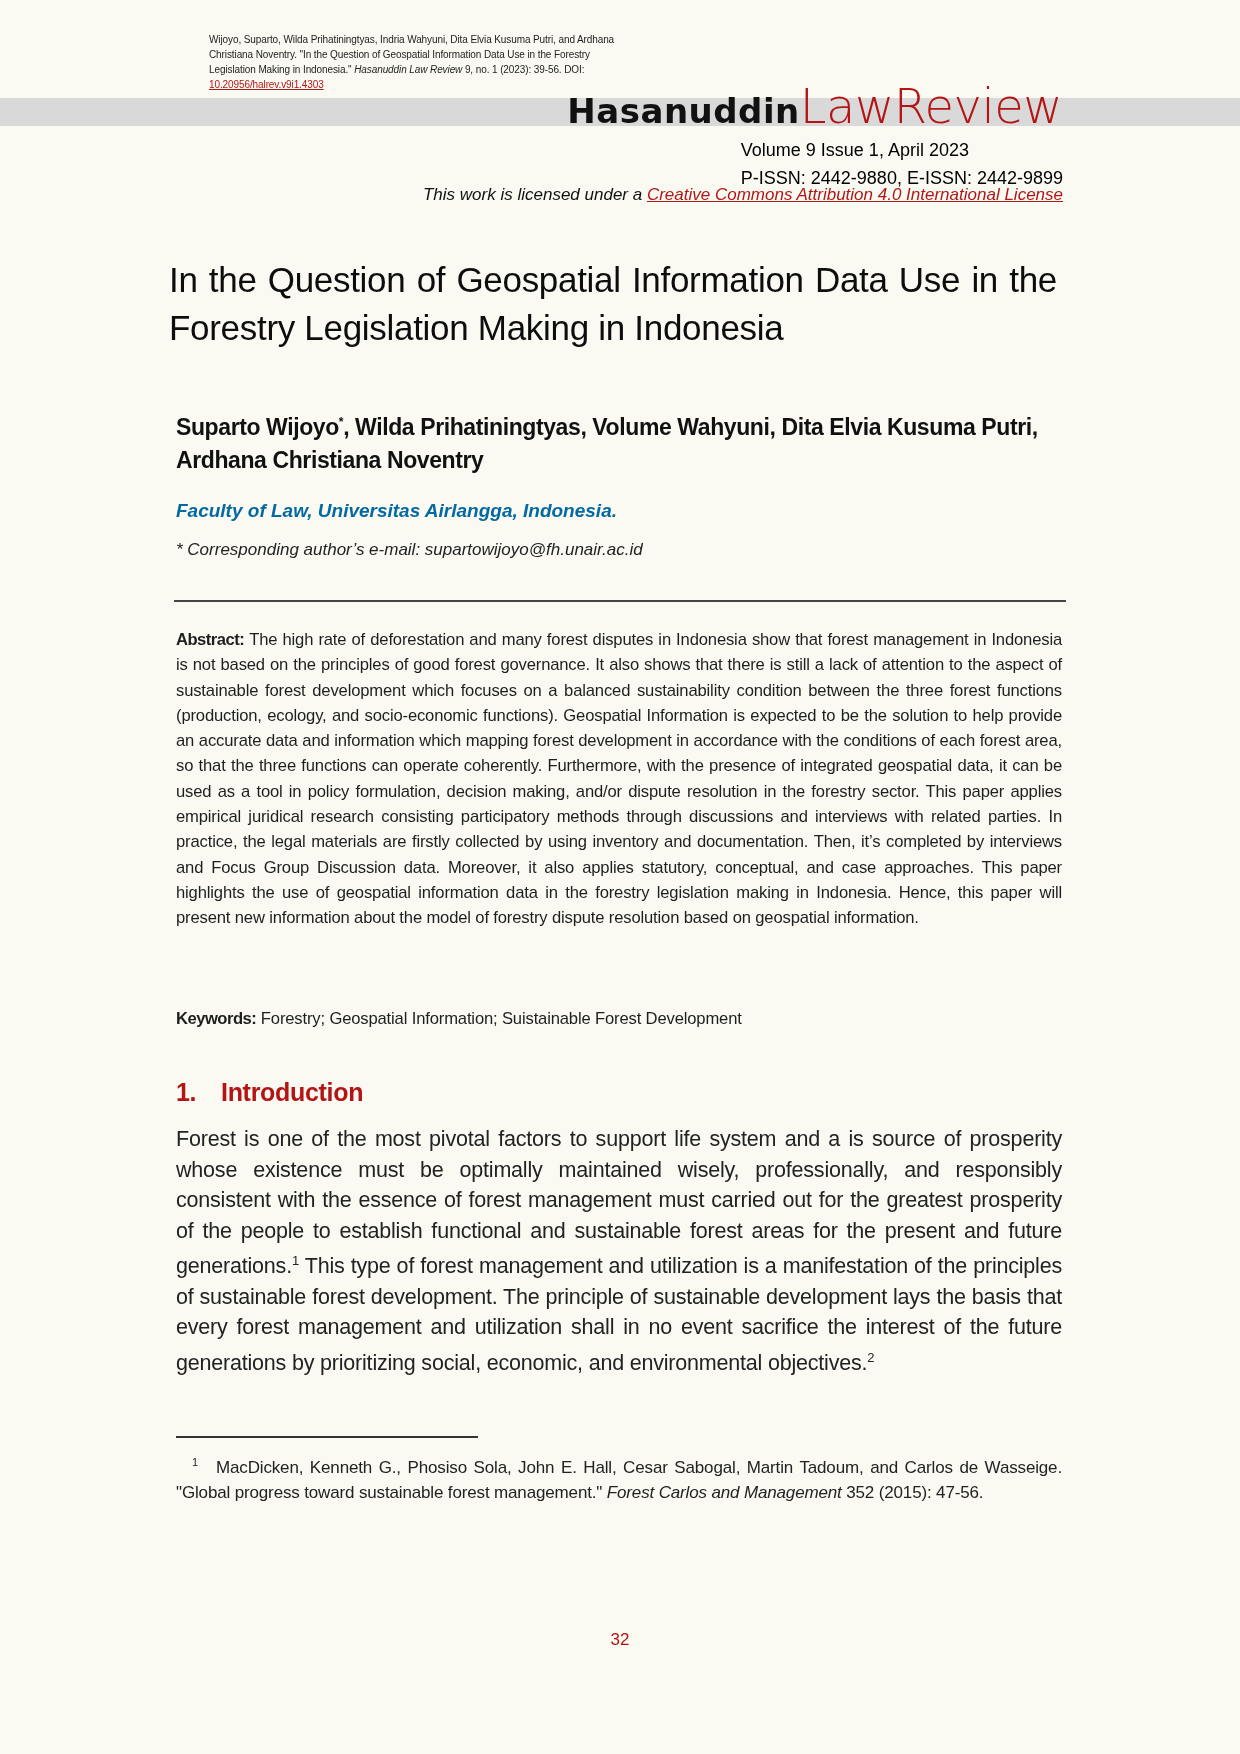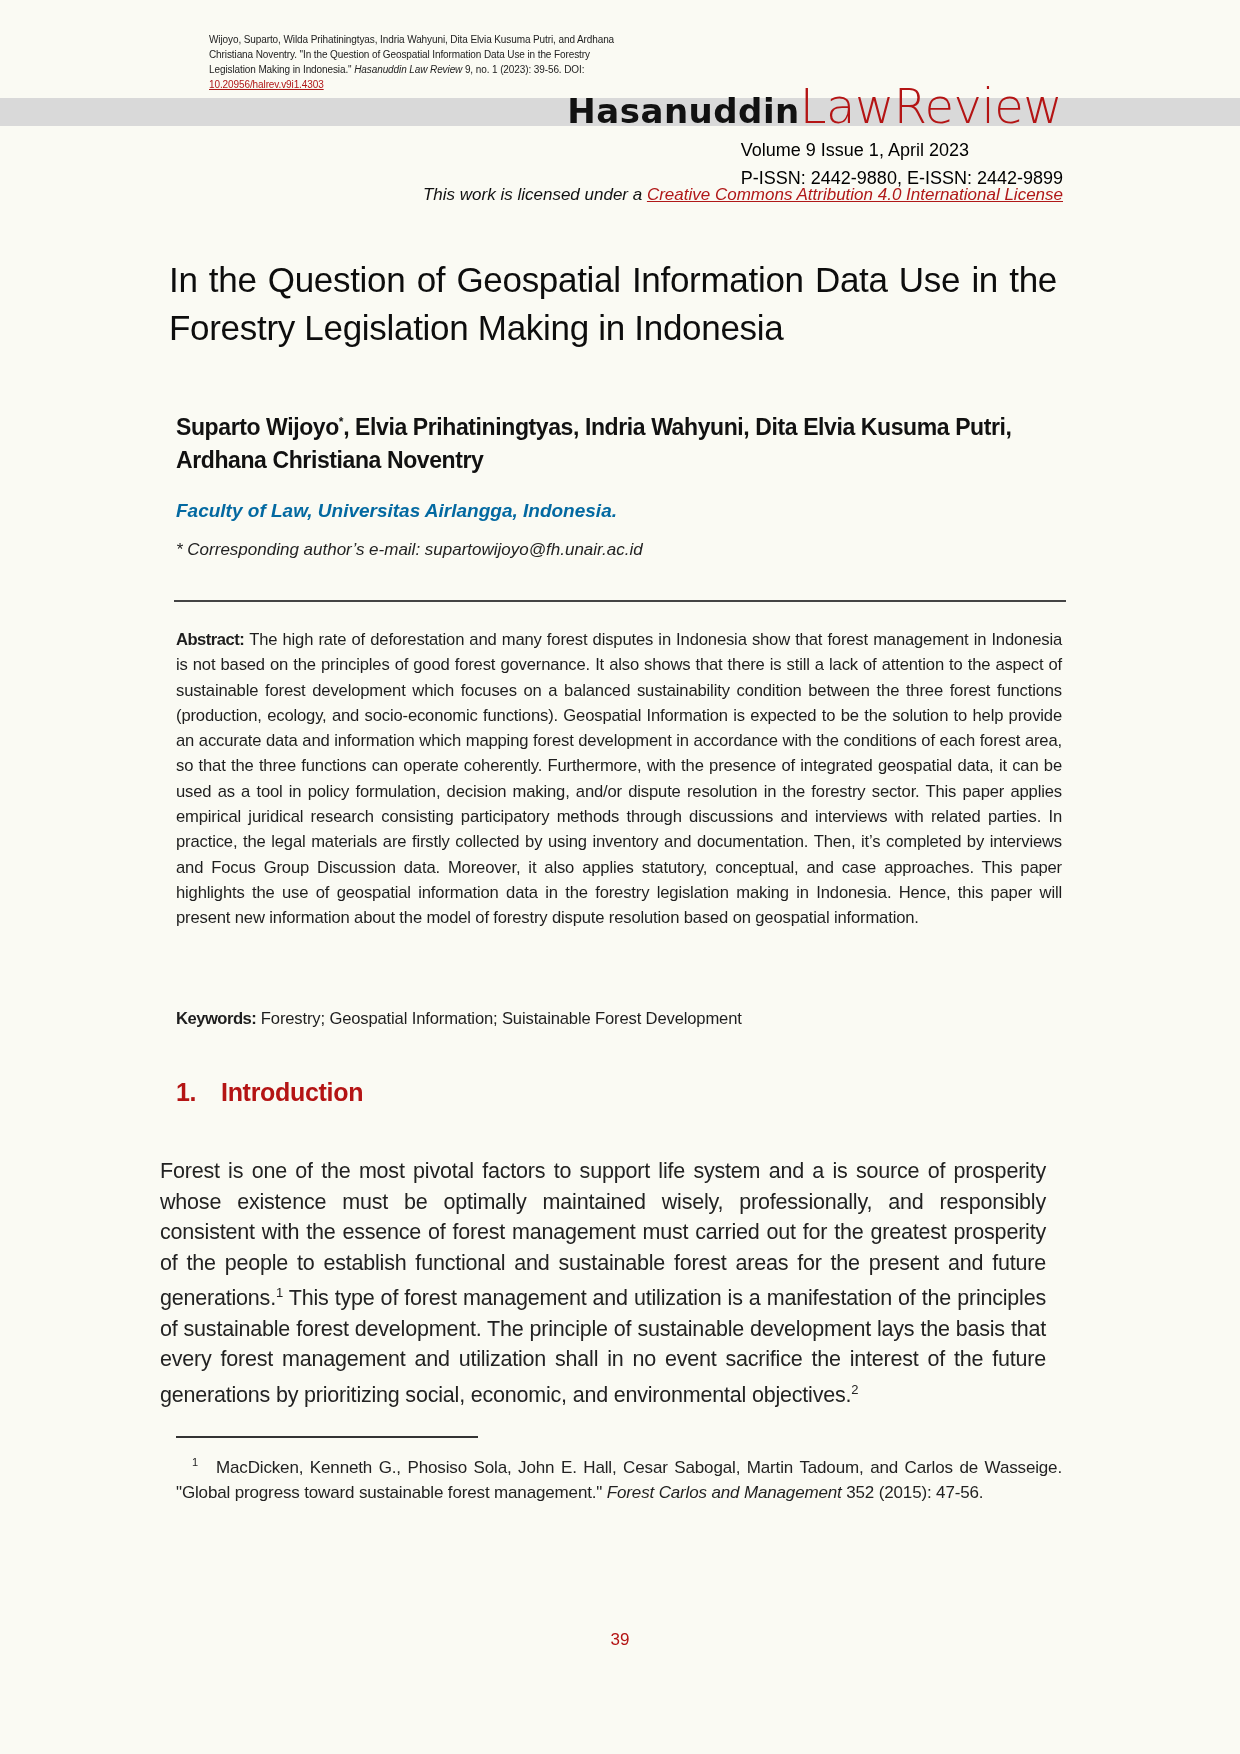--- a/index.html
+++ b/index.html
@@ -50,22 +50,22 @@
     }
     .abstract b { font-weight: bold; letter-spacing: -0.5px; }
 
     .keywords { position: absolute; left: 176px; top: 1009px; font-size: 16.6px; color: #1e1e1e; letter-spacing: -0.15px; }
     .keywords b { letter-spacing: -0.5px; margin-top: 44px; }
 
     .section { position: absolute; left: 176px; top: 1078px; font-size: 25px; color: #b41414; letter-spacing: -0.3px; }
     .section .num { display: inline-block; width: 45px; }
 
     .intro {
-      position: absolute; left: 160px; top: 1124px; width: 886px;
-      font-size: 21.5px; line-height: 30.5px; text-align: justify; color: #222; letter-spacing: -0.2px; margin-top: 32px;
+      position: absolute; left: 176px; top: 1124px; width: 886px;
+      font-size: 21.5px; line-height: 30.5px; text-align: justify; color: #222; letter-spacing: -0.2px;
     }
     .intro sup { font-size: 13px; }
 
     .fn-rule { position: absolute; left: 176px; top: 1436px; width: 302px; height: 2px; background: #333; }
     .footnotes {
       position: absolute; left: 176px; top: 1450px; width: 886px;
       font-size: 17px; line-height: 25px; text-align: justify; color: #222; letter-spacing: -0.15px;
     }
     .footnotes .fn { text-indent: 16px; }
     .footnotes .fn sup { font-size: 11px; margin-right: 18px; }
@@ -91,21 +91,21 @@
   <div>Volume 9 Issue 1, April 2023</div>
   <div>P-ISSN: 2442-9880, E-ISSN: 2442-9899</div>
 </div>
 <div class="lic">
   <span>This work is licensed under a </span><a>Creative Commons Attribution 4.0 International License</a>
 </div>
 
 <h1 class="title">In the Question of Geospatial Information Data Use in the Forestry Legislation Making in Indonesia</h1>
 
 <div class="authors">
-  <span>Suparto Wijoyo</span><sup>*</sup><span>, Elvia Prihatiningtyas, Indria Wahyuni, Dita Elvia Kusuma Putri, Ardhana Christiana Noventry</span>
+  <span>Suparto Wijoyo</span><sup>*</sup><span>, Wilda Prihatiningtyas, Volume Wahyuni, Dita Elvia Kusuma Putri, Ardhana Christiana Noventry</span>
 </div>
 
 <div class="affil">Faculty of Law, Universitas Airlangga, Indonesia.</div>
 <div class="corr">* Corresponding author’s e-mail: supartowijoyo@fh.unair.ac.id</div>
 
 <div class="rule"></div>
 
 <p class="abstract">
   <b>Abstract:</b>
   <span>The high rate of deforestation and many forest disputes in Indonesia show that forest management in Indonesia is not based on the principles of good forest governance. It also shows that there is still a lack of attention to the aspect of sustainable forest development which focuses on a balanced sustainability condition between the three forest functions (production, ecology, and socio-economic functions). Geospatial Information is expected to be the solution to help provide an accurate data and information which mapping forest development in accordance with the conditions of each forest area, so that the three functions can operate coherently. Furthermore, with the presence of integrated geospatial data, it can be used as a tool in policy formulation, decision making, and/or dispute resolution in the forestry sector. This paper applies empirical juridical research consisting participatory methods through discussions and interviews with related parties. In practice, the legal materials are firstly collected by using inventory and documentation. Then, it’s completed by interviews and Focus Group Discussion data. Moreover, it also applies statutory, conceptual, and case approaches. This paper highlights the use of geospatial information data in the forestry legislation making in Indonesia. Hence, this paper will present new information about the model of forestry dispute resolution based on geospatial information.</span>
@@ -125,13 +125,13 @@
 </p>
 
 <div class="fn-rule"></div>
 
 <div class="footnotes">
   <p class="fn">
     <sup>1</sup><span>MacDicken, Kenneth G., Phosiso Sola, John E. Hall, Cesar Sabogal, Martin Tadoum, and Carlos de Wasseige. "Global progress toward sustainable forest management." </span><i>Forest Carlos and Management</i><span> 352 (2015): 47-56.</span>
   </p>
 </div>
 
-<div class="pageno">39</div>
+<div class="pageno">32</div>
 
 </body></html>

